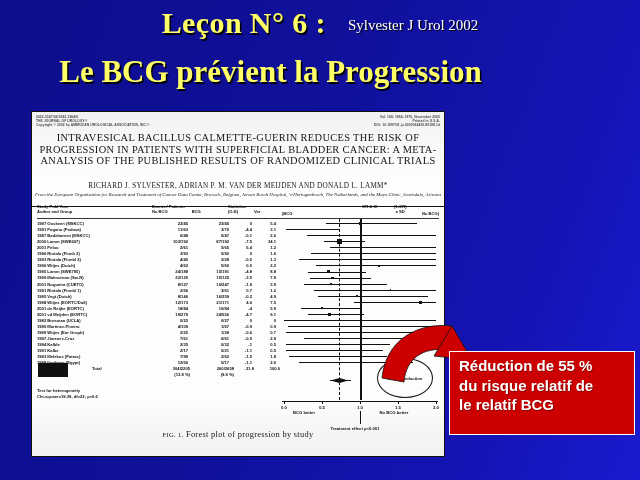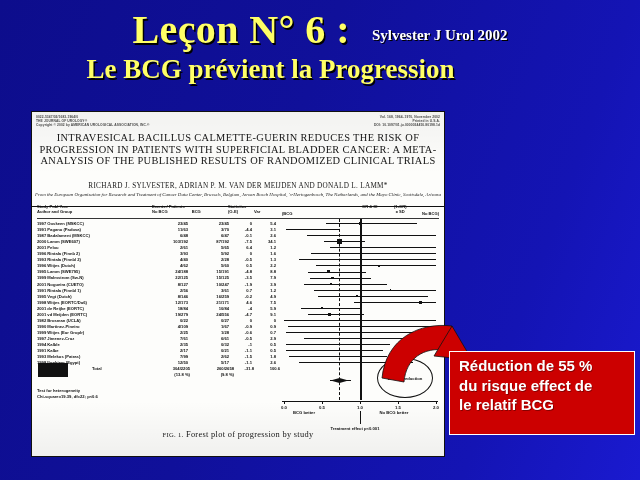--- a/index.html
+++ b/index.html
@@ -14,34 +14,34 @@
     position:absolute;inset:0;
     background:linear-gradient(110deg,#0d0d8c 0%,#10109a 42%,#1414b4 78%,#1a1ad0 100%);
   }
   
   #title-area{position:absolute;left:0;top:0;width:640px;height:108px;}
   #title-line1{
     position:absolute;left:0;top:6px;width:640px;text-align:center;
     white-space:nowrap;
   }
   #lecon{
-    font-size:40px;font-weight:bold;color:#ffff66;
+    font-size:30px;font-weight:bold;color:#ffff66;
     letter-spacing:.4px;
     text-shadow:1.5px 1.5px 0 #000;
     display:inline-block;vertical-align:baseline;
   }
   #ref{
-    font-size:15px;font-weight:bold;color:#ffffff;
+    font-size:15px;font-weight:normal;color:#ffffff;
     text-shadow:1.2px 1.2px 0 #000;
     display:inline-block;vertical-align:baseline;
     margin-left:22px;position:relative;top:-3px;text-align:right;
   }
   #title-line2{
     position:absolute;left:0;top:54px;width:541px;text-align:center;
-    font-size:27px;font-weight:bold;color:#ffff66;
+    font-size:31px;font-weight:bold;color:#ffff66;
     text-shadow:1.5px 1.5px 0 #000;white-space:nowrap;
   }
   
   #paper{
     position:absolute;left:31px;top:111px;width:412px;height:344px;
     background:#fdfdfb;border:1px solid #111;
     overflow:hidden;
     color:#111;
   }
   #paper::after{ 
@@ -431,17 +431,17 @@
     </div>
   </div>
 
   <svg id="arrow" viewBox="0 0 116 76">
     <path d="M 6 62 C 10 22, 44 6, 76 10 L 70 34 C 48 31, 30 42, 28 66 Z" fill="#cc0000" stroke="#111" stroke-width="0.8"></path>
     <path d="M 76 10 L 96 44 L 58 40 Z" fill="#cc0000" stroke="#111" stroke-width="0.8"></path>
   </svg>
 
   <div id="callout">
     <div>Réduction  de 55 %</div>
-    <div>du risque effect de</div>
+    <div>du risque relatif de</div>
     <div>le relatif BCG</div>
   </div>
 
 </div>
 
 </body></html>

